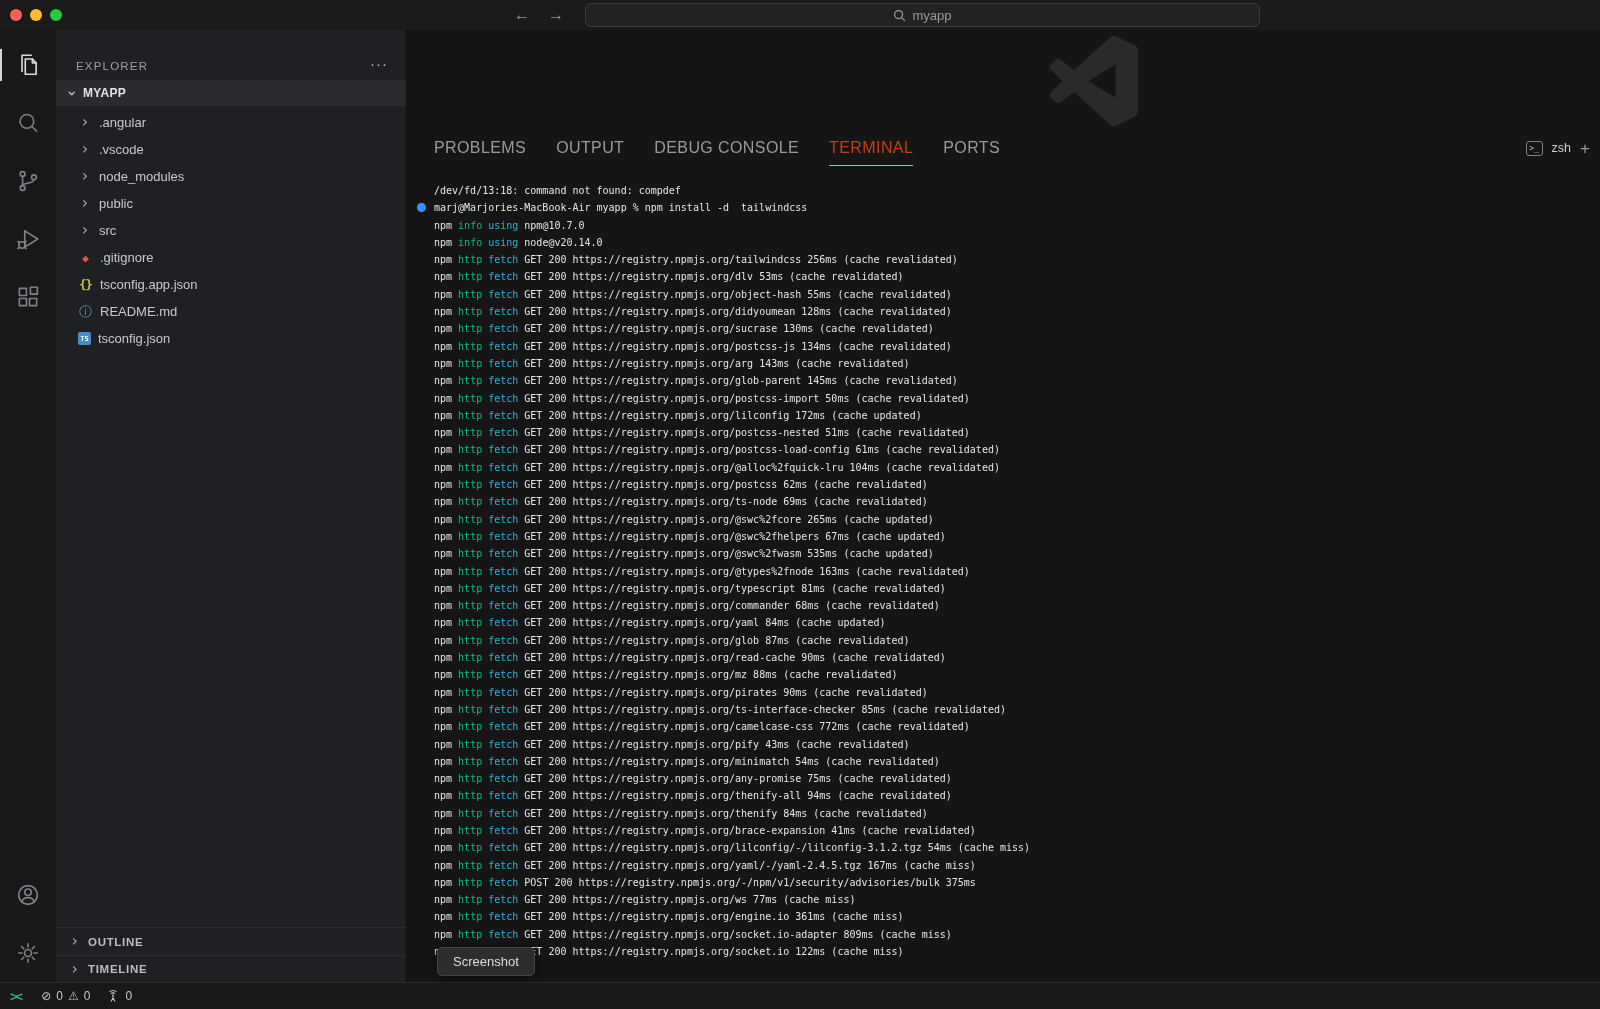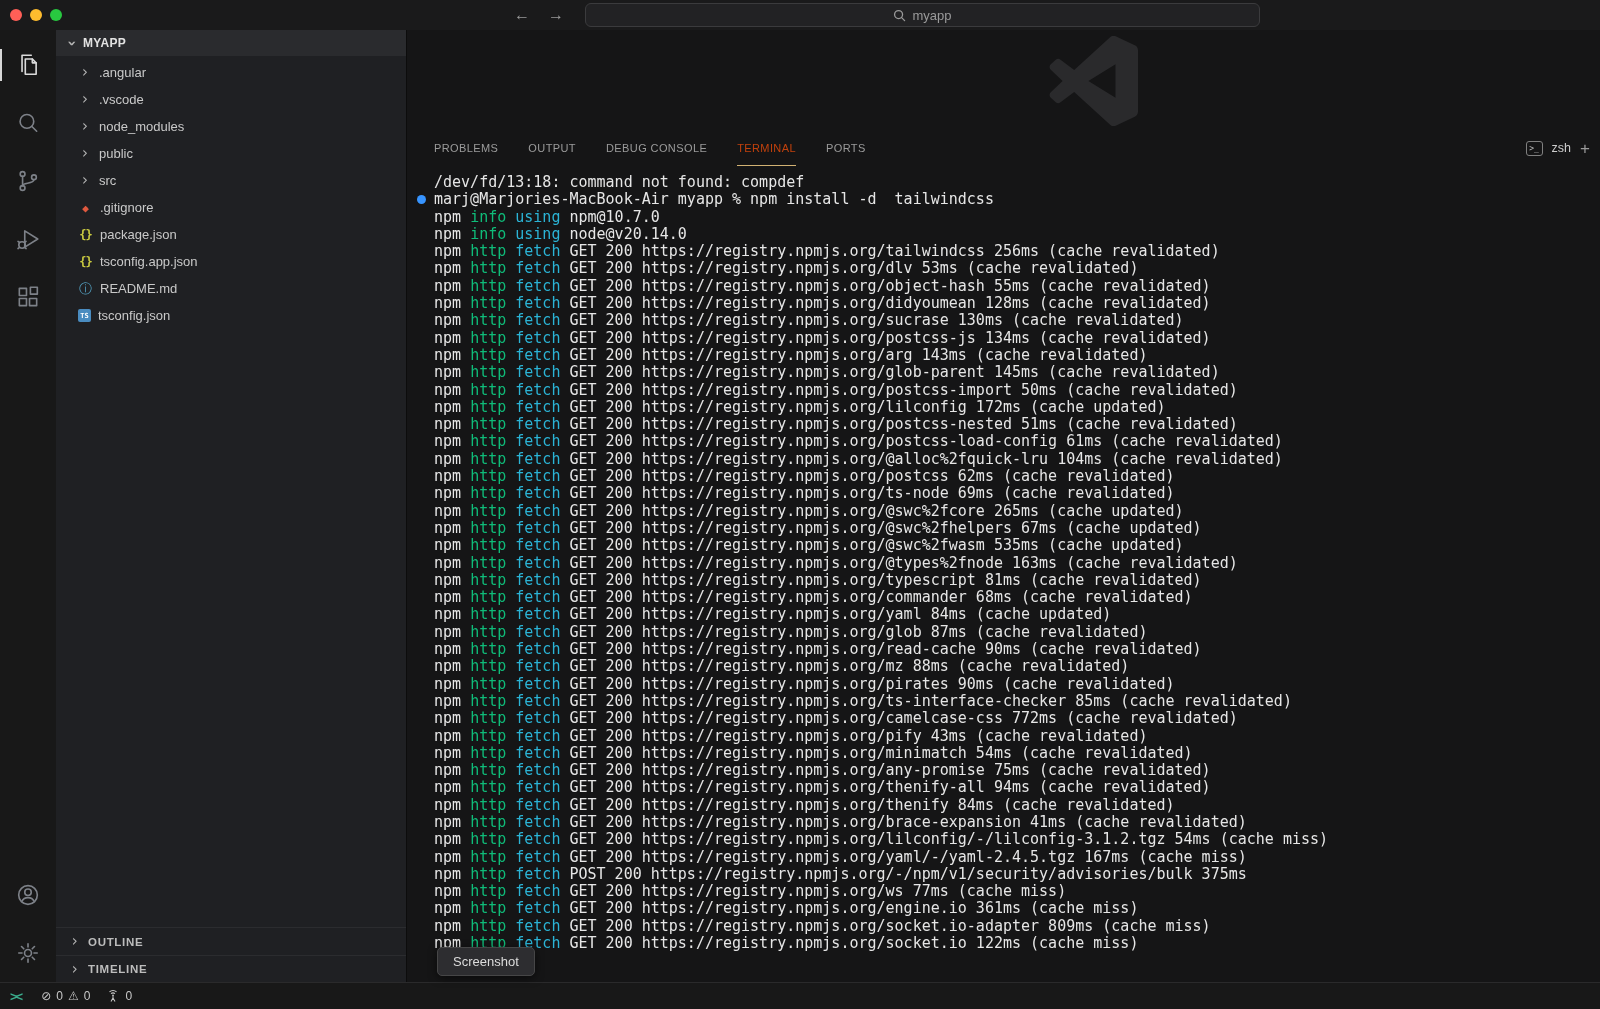--- a/index.html
+++ b/index.html
@@ -56,31 +56,31 @@
   .sb-bottom { border-top:1px solid #2b2c2f; }
   .sb-bot-row { height:27px; display:flex; align-items:center; gap:6px; padding-left:12px; color:#bdbdbd; font-weight:700; font-size:11.5px; letter-spacing:.7px; border-top:1px solid #2b2c2f; cursor:pointer; }
   .sb-bot-row:first-child { border-top:none; }
   .sb-bot-row .chev { font-weight:400; }
 
   
   .editor { flex:1; background:#151516; display:flex; flex-direction:column; border-left:1px solid #0c0c0c; position:relative; overflow:hidden; }
   .editor-empty { height:100px; position:relative; }
   .watermark { position:absolute; left:641px; top:6px; width:90px; height:90px; }
   .paneltabs { height:36px; display:flex; align-items:center; padding-left:27px; }
-  .panel-tab { margin-right:30px; font-size:11px; letter-spacing:.4px; color:#9b9b9b; height:100%; display:flex; align-items:center; border-bottom:1px solid transparent; cursor:pointer; }
+  .panel-tab { margin-right:30px; font-size:16px; letter-spacing:.4px; color:#9b9b9b; height:100%; display:flex; align-items:center; border-bottom:1px solid transparent; cursor:pointer; }
   .panel-tab.active { color:#c2410c; border-bottom-color:#d2b273; }
   .panel-right { margin-left:auto; display:flex; align-items:center; gap:9px; padding-right:10px; color:#cccccc; font-size:12.5px; }
   .term-badge { width:17px; height:15px; border:1px solid #808080; border-radius:3px; color:#bbbbbb; font-size:8px; display:flex; align-items:center; justify-content:center; font-family:"DejaVu Sans Mono", monospace; }
   .plus { font-size:17px; color:#9a9a9a; line-height:1; cursor:pointer; }
 
   .terminal {
     flex:1; padding:8px 0 0 27px;
     font-family:"DejaVu Sans Mono","Liberation Mono",monospace;
-    font-size:15px; line-height:17.3px; color:#e6e6e6;
-    white-space:pre; overflow:hidden; cursor:text;
+    font-size:10px; line-height:17.3px; color:#e6e6e6;
+    white-space:pre; overflow:hidden; cursor:text;margin-top:8px;
   }
   .tline { position:relative; }
   .dot { position:absolute; left:-17px; top:4px; width:9px; height:9px; border-radius:50%; }
 
   
   .statusbar { background:#181818; border-top:1px solid #2a2a2b; display:flex; align-items:center; gap:16px; padding:0 10px; color:#c8c8c8; font-size:12px; }
   .sb-group { display:flex; align-items:center; gap:5px; cursor:pointer; }
   .remote { color:#3cae8e; font-weight:700; letter-spacing:-2px; font-size:13px; padding-right:4px; cursor:pointer; }
   .st-ico { font-size:12px; color:#c8c8c8; font-family:"DejaVu Sans", sans-serif; }
   .statusbar svg { stroke:#c8c8c8; fill:none; stroke-width:1.2; }
@@ -167,20 +167,24 @@
       </div>
       <div class="ab-item">
         <svg viewBox="0 0 24 24">
           <circle cx="12" cy="12" r="3.2"></circle>
           <path d="M12 3.5v3M12 17.5v3M3.5 12h3M17.5 12h3M6 6l2.1 2.1M15.9 15.9 18 18M18 6l-2.1 2.1M8.1 15.9 6 18"></path>
         </svg>
       </div>
     </div>
 
     <div class="sidebar">
+      <div class="sb-header">
+        <span>EXPLORER</span>
+        <span class="sb-more">···</span>
+      </div>
       <div class="sb-section">
         <span class="chev down">›</span>
         <span>MYAPP</span>
       </div>
       <div class="tree">
           <div class="tree-row">
             <span class="chev">›</span>
             <span>.angular</span>
           </div>
           <div class="tree-row">
@@ -195,24 +199,20 @@
             <span class="chev">›</span>
             <span>public</span>
           </div>
           <div class="tree-row">
             <span class="chev">›</span>
             <span>src</span>
           </div>
           <div class="tree-row">
             <span class="ficon icon-git"></span>
             <span>.gitignore</span>
-          </div>
-          <div class="tree-row">
-            <span class="ficon icon-json"></span>
-            <span>package.json</span>
           </div>
           <div class="tree-row">
             <span class="ficon icon-json"></span>
             <span>tsconfig.app.json</span>
           </div>
           <div class="tree-row">
             <span class="ficon icon-info"></span>
             <span>README.md</span>
           </div>
           <div class="tree-row">

